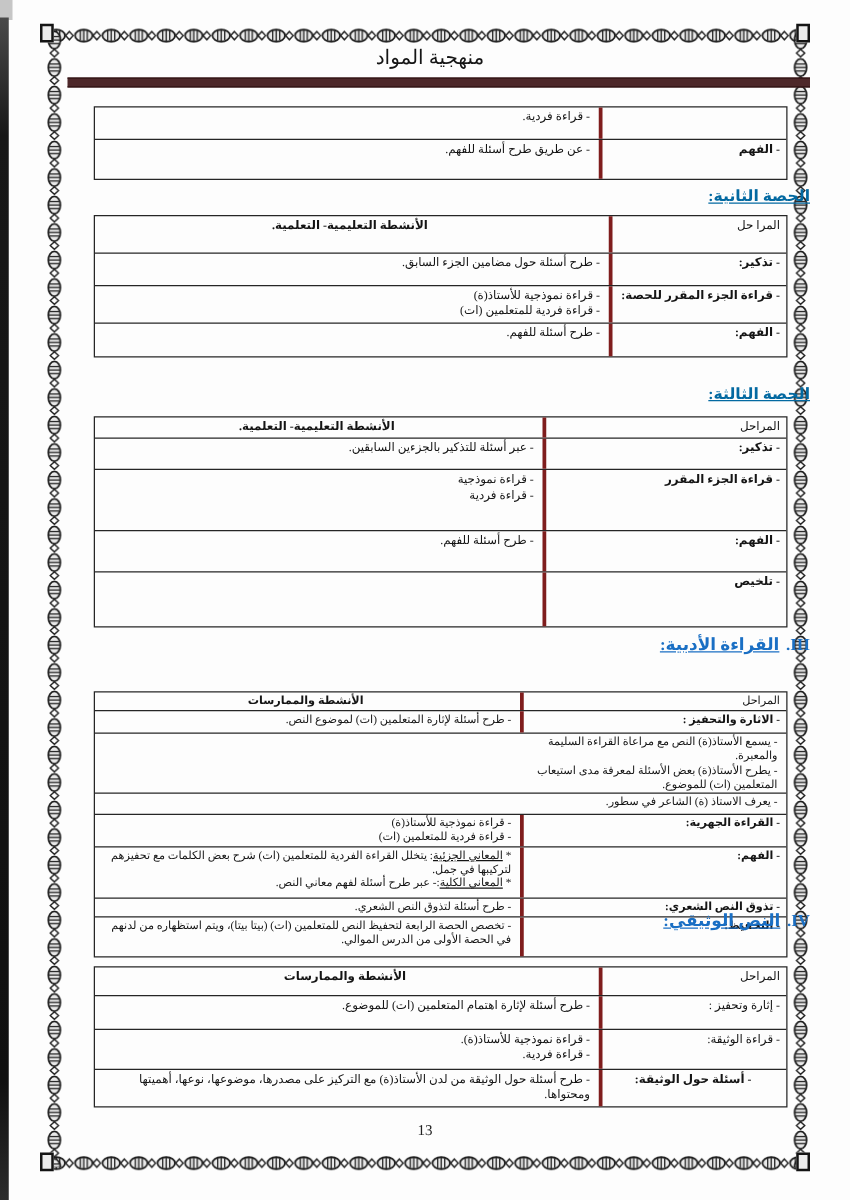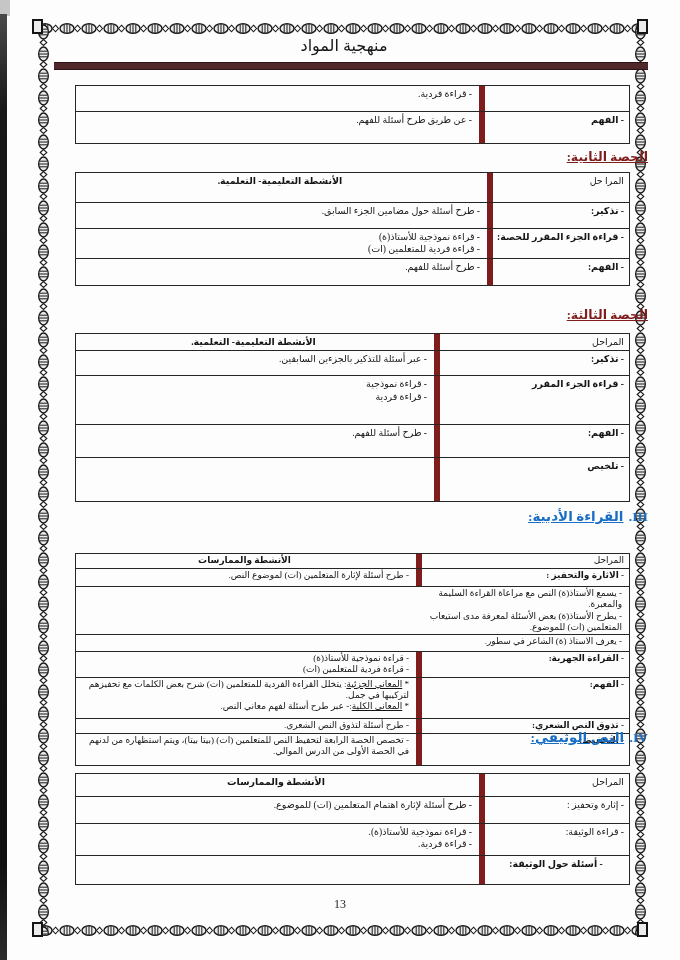--- a/index.html
+++ b/index.html
@@ -17,29 +17,29 @@
   .bf-left{left:37px;top:24px;width:13px;height:910px;}
   .bf-right{left:634px;top:24px;width:13px;height:910px;}
   .corner{position:absolute;width:7px;height:11px;border:2px solid #141414;background:#ececec;}
   
   .title{position:absolute;top:36px;left:48px;width:592px;text-align:center;
          font-size:16px;letter-spacing:.5px;}
   .accent-bar{position:absolute;top:62px;left:54px;width:594px;height:6px;
               background:#4e282a;border-top:1.5px solid #301315;border-bottom:1.5px solid #301315;}
   
   .shead{position:absolute;right:32px;font-weight:bold;font-size:12.5px;
-         text-decoration:underline;color:#7f1d1d;}
+         text-decoration:underline;color:#0369a1;}
   .bluehead{position:absolute;right:32px;font-weight:bold;font-size:13.5px;color:#1a6fc4;}
   .bluehead .num{text-decoration:none;padding-left:2px;margin-top:15px;}
   .bluehead .btxt{text-decoration:underline;}
   
   .tbl{position:absolute;left:75px;width:553px;border:1.2px solid #262626;background:#fdfdfd;}
   .row{display:grid;border-bottom:1px solid #262626;}
   .tbl .row:last-child{border-bottom:none;}
-  .lbl{border-left:6px solid #7f1d1d;padding:2px 5px 2px 3px;font-weight:bold;
+  .lbl{border-left:3px solid #7f1d1d;padding:2px 5px 2px 3px;font-weight:bold;
        font-size:9.5px;line-height:1.3;}
   .act{padding:2px 7px 2px 4px;font-size:9.5px;line-height:1.3;}
   .hdr .act{font-weight:bold;text-align:center;}
   .hdr .lbl{font-weight:normal;}
   .t1 .row{grid-template-columns:150px 1fr;}
   .t2 .row{grid-template-columns:142px 1fr;}
   .t3 .row{grid-template-columns:195px 1fr;}
   .t4 .row{grid-template-columns:213px 1fr;}
   .t4 .lbl,.t4 .act{font-size:9px;line-height:1.25;padding-top:1px;padding-bottom:1px;}
   .t5 .row{grid-template-columns:150px 1fr;}
@@ -212,18 +212,19 @@
     </div>
     <div class="row" style="min-height:31px;">
       <div class="lbl" style="font-weight:normal;">- قراءة الوثيقة:</div>
       <div class="act">
         <div>- قراءة نموذجية للأستاذ(ة).</div>
         <div>- قراءة فردية.</div>
       </div>
     </div>
     <div class="row" style="min-height:28px;">
       <div class="lbl" style="font-weight:bold;text-align:center;">- أسئلة حول الوثيقة:</div>
+      <div class="act">- طرح أسئلة حول الوثيقة من لدن الأستاذ(ة) مع التركيز على مصدرها، موضوعها، نوعها، أهميتها ومحتواها.</div>
     </div>
   </div>
 
   <div class="pageno">13</div>
 
 </div>
 
 </body></html>

